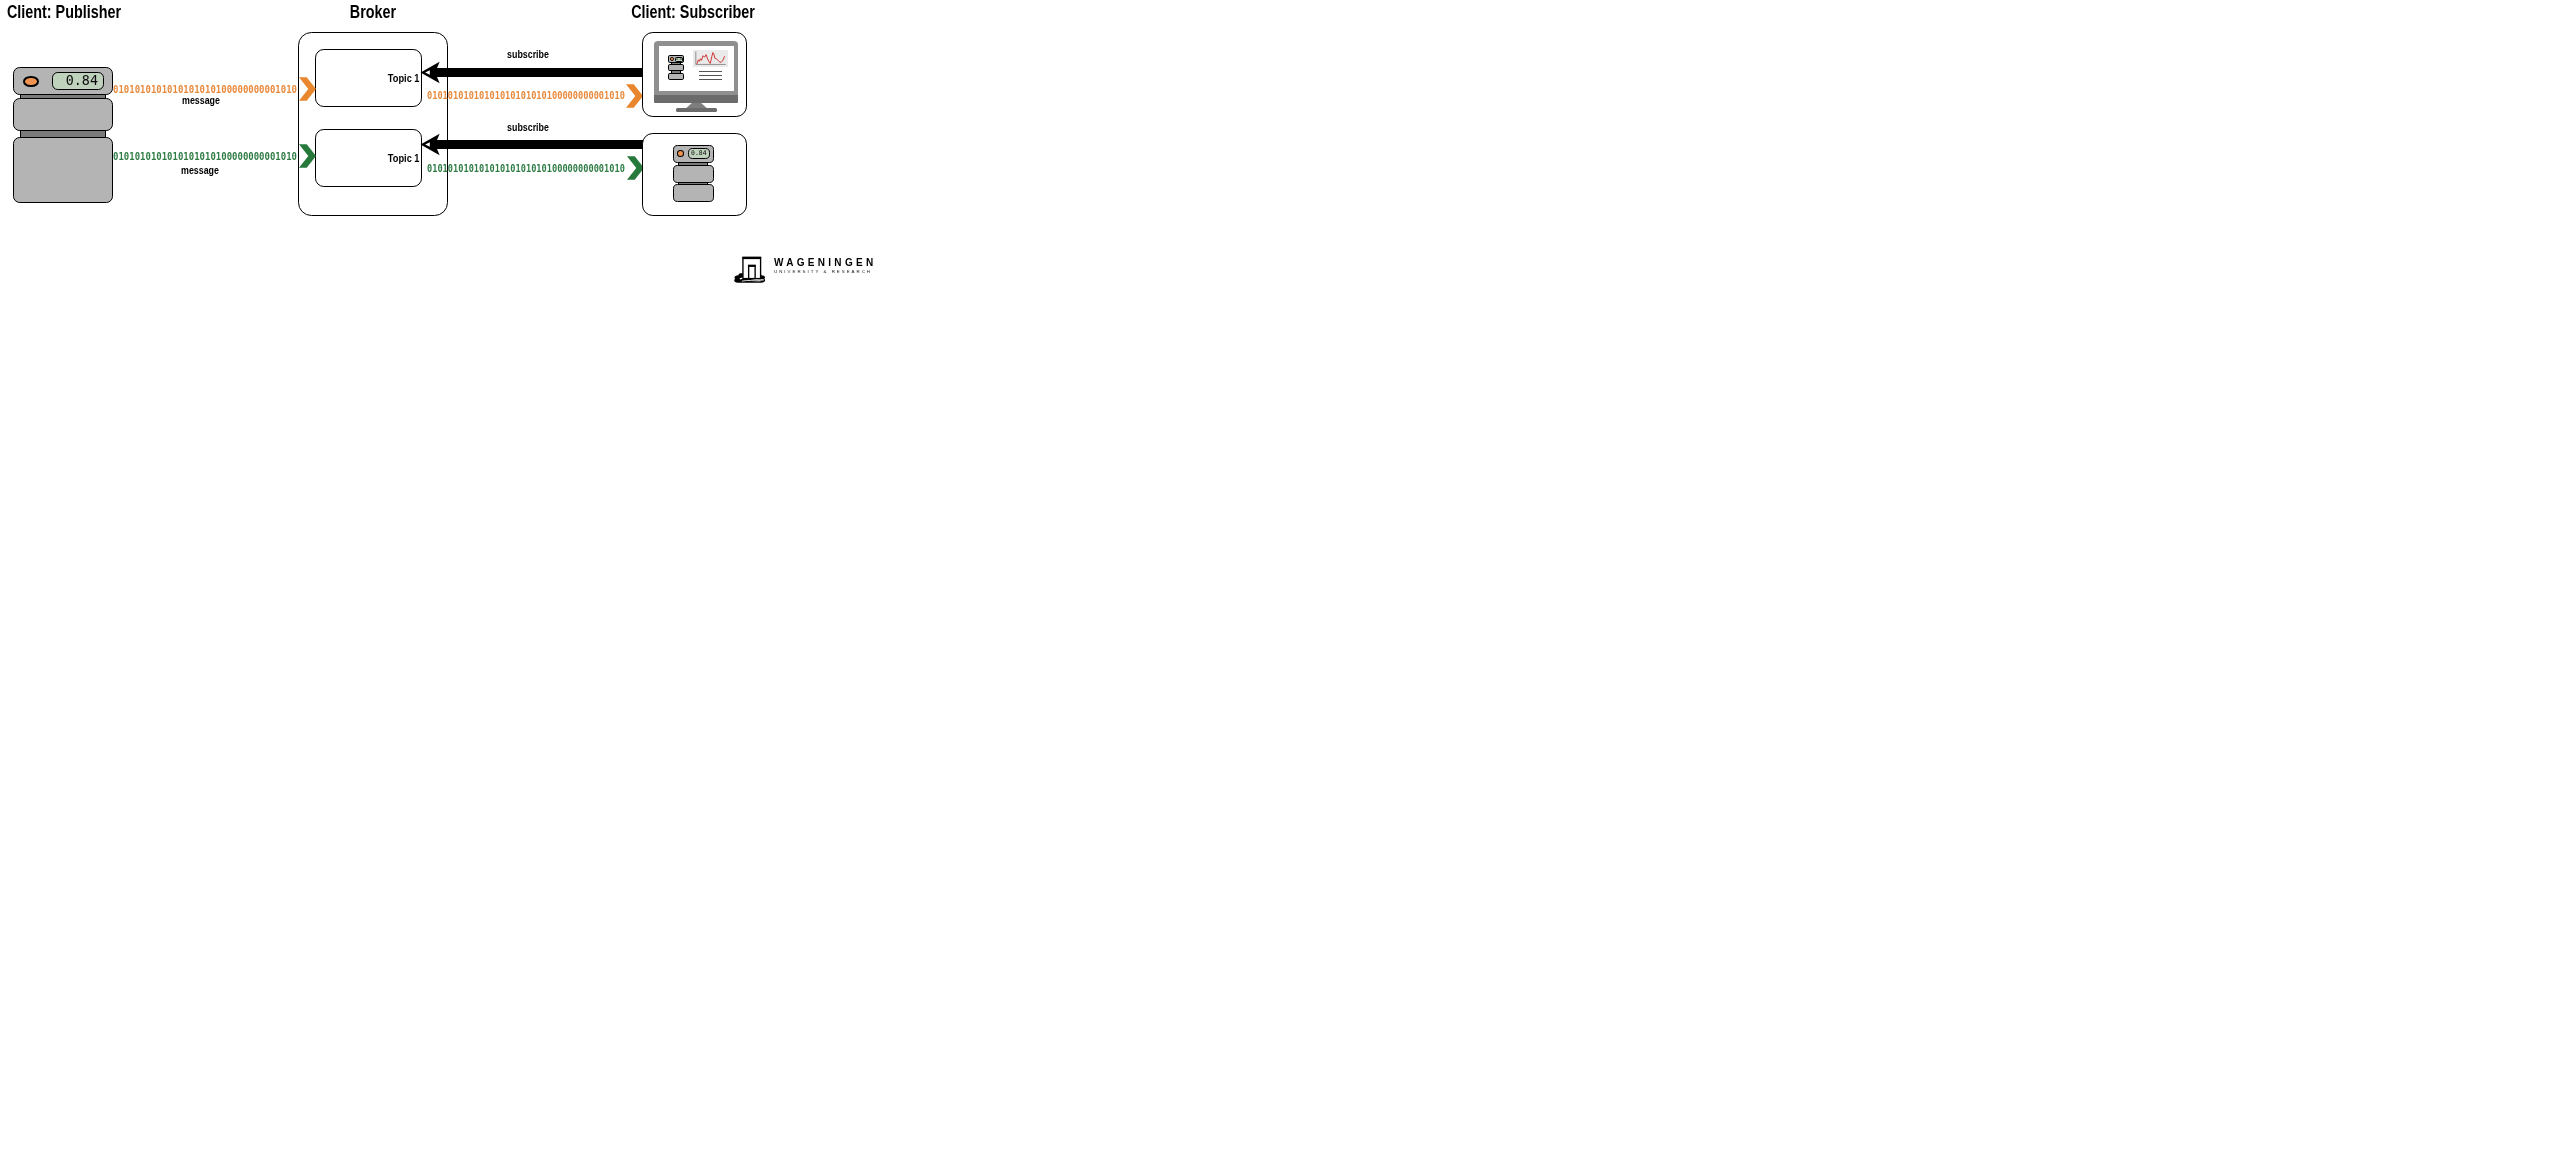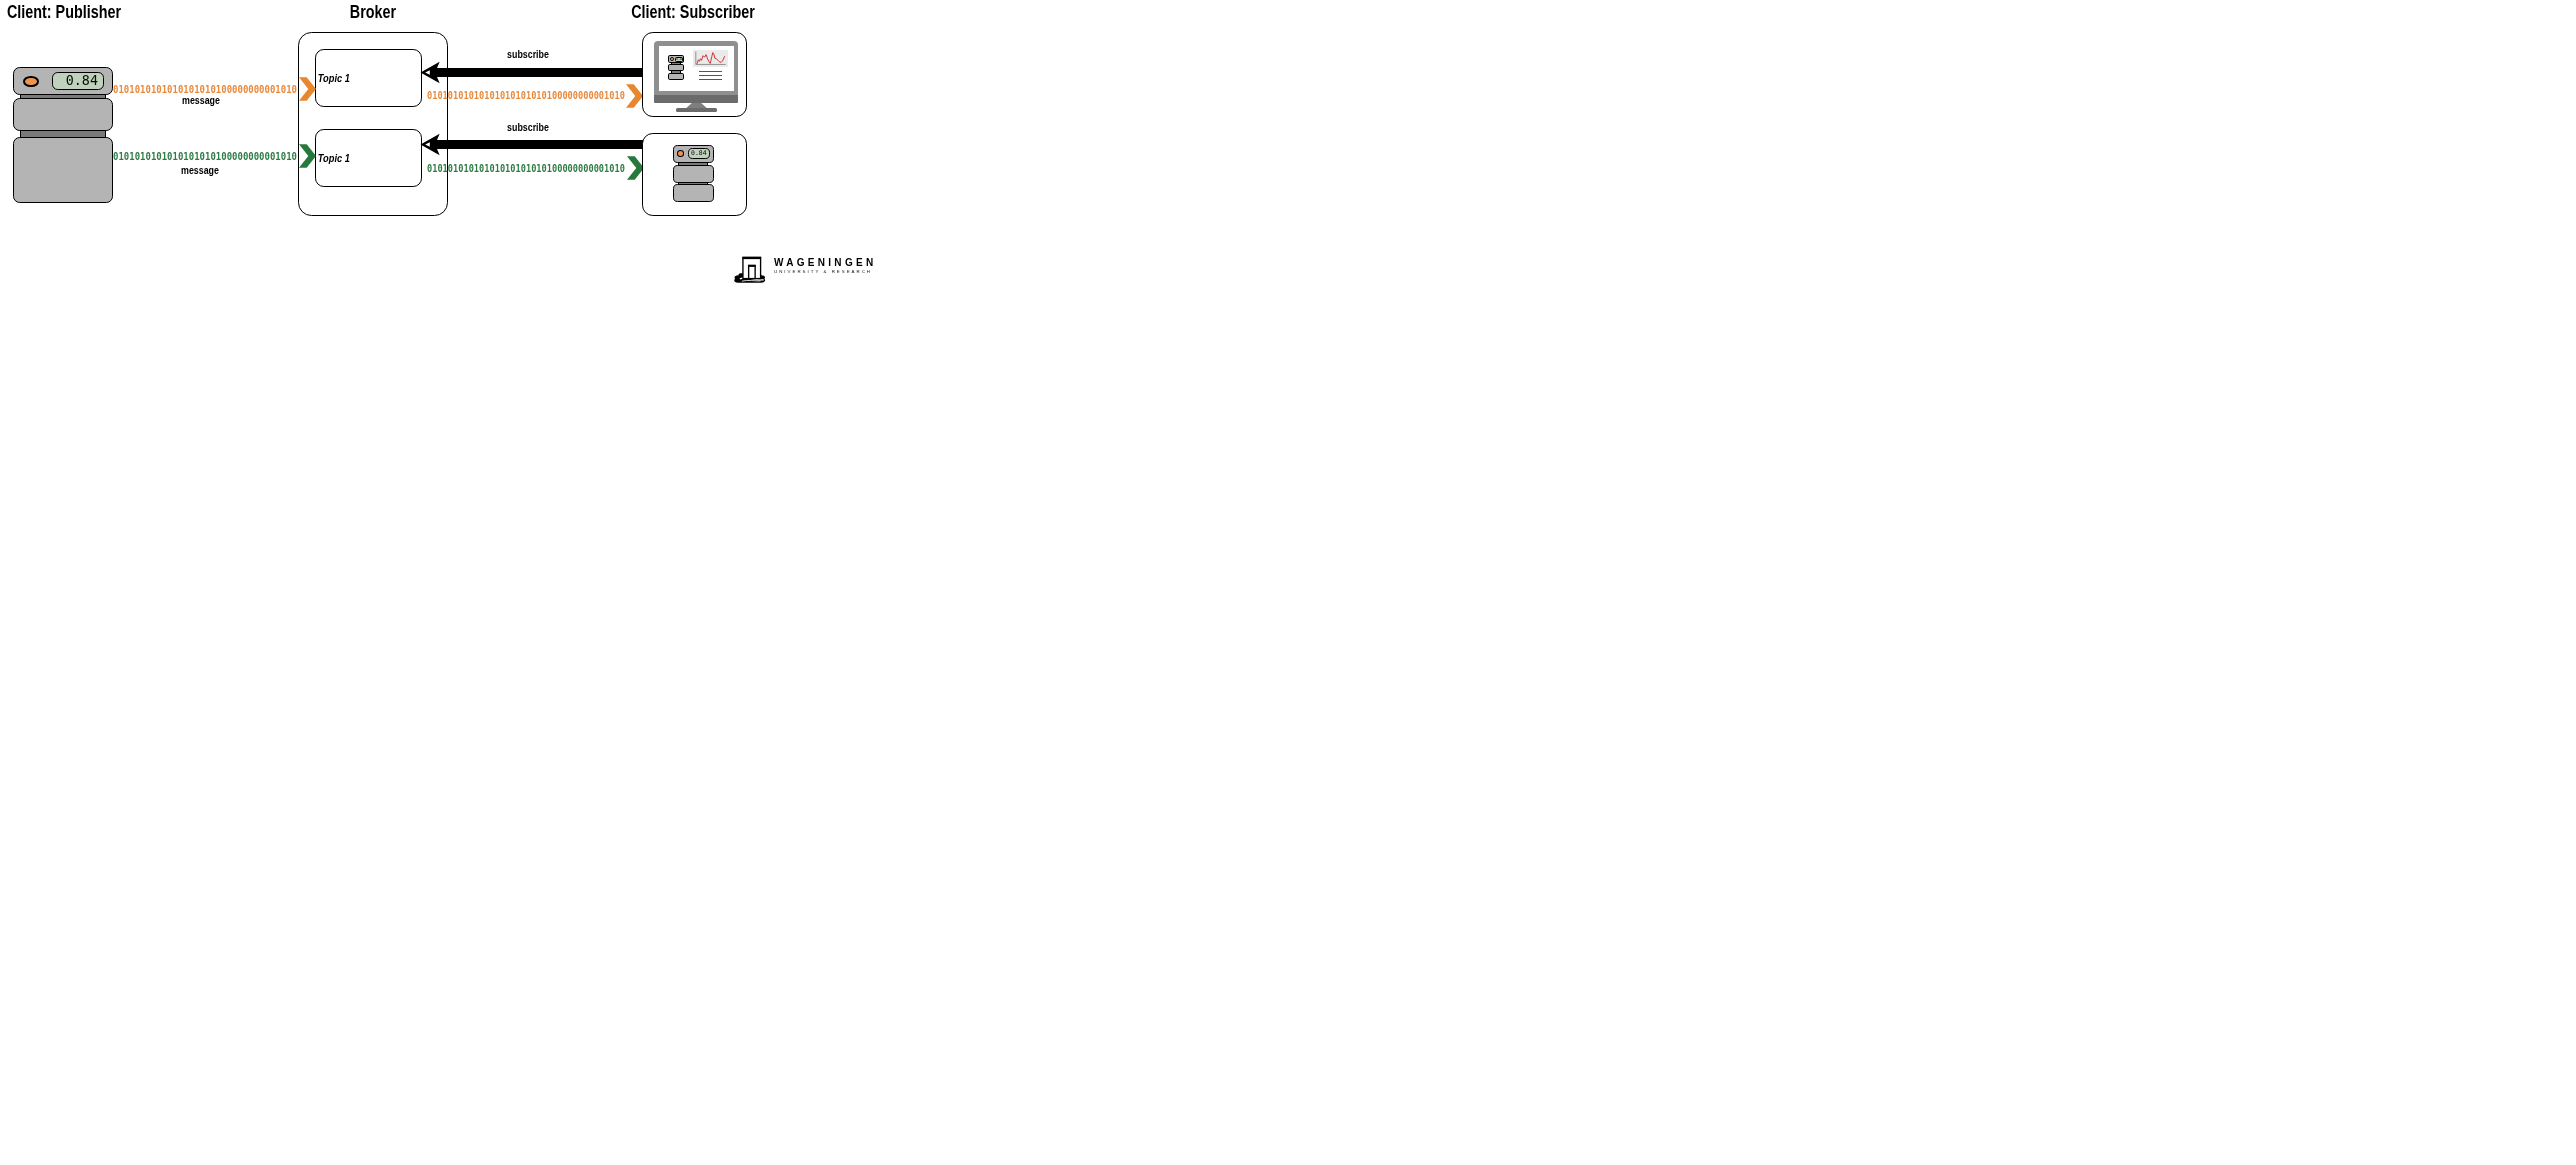--- a/index.html
+++ b/index.html
@@ -37,21 +37,21 @@
   .lbl {
     position:absolute; font-size:10.3px; font-weight:700; color:#000; white-space:nowrap;
     transform:translateX(-50%) scaleX(0.86); line-height:12.4px;
   }
   .chev { position:absolute; }
 
   
   .topic {
     position:absolute; left:315px; width:107px; height:58px; background:#fff;
     border:1.5px solid #000; border-radius:8.8px; box-sizing:border-box;
-    display:flex; align-items:center; justify-content:flex-start;font-style:italic;
+    display:flex; align-items:center; justify-content:flex-end;
   }
   .topic span { font-size:10.3px; font-weight:700; transform:scaleX(0.9); white-space:nowrap; }
 
   
   .sub-box { position:absolute; left:642px; width:105px; background:#fff; border:1.8px solid #000; border-radius:10.8px; box-sizing:border-box; }
   .m-frame { position:absolute; left:654px; top:41px; width:84px; height:62px; background:#8F8F8F; border-radius:4.1px 4.1px 1.5px 1.5px; }
   .m-screen { position:absolute; left:659px; top:46px; width:75px; height:45px; background:#fff; }
   .m-chin { position:absolute; left:654px; top:95px; width:84px; height:7.7px; background:#6B6B6B; border-radius:0 0 1.5px 1.5px; }
   .m-stand { position:absolute; left:686px; top:103px; width:21px; height:5.2px; background:#7E7E7E;
              clip-path:polygon(28% 0, 72% 0, 100% 100%, 0 100%); }

